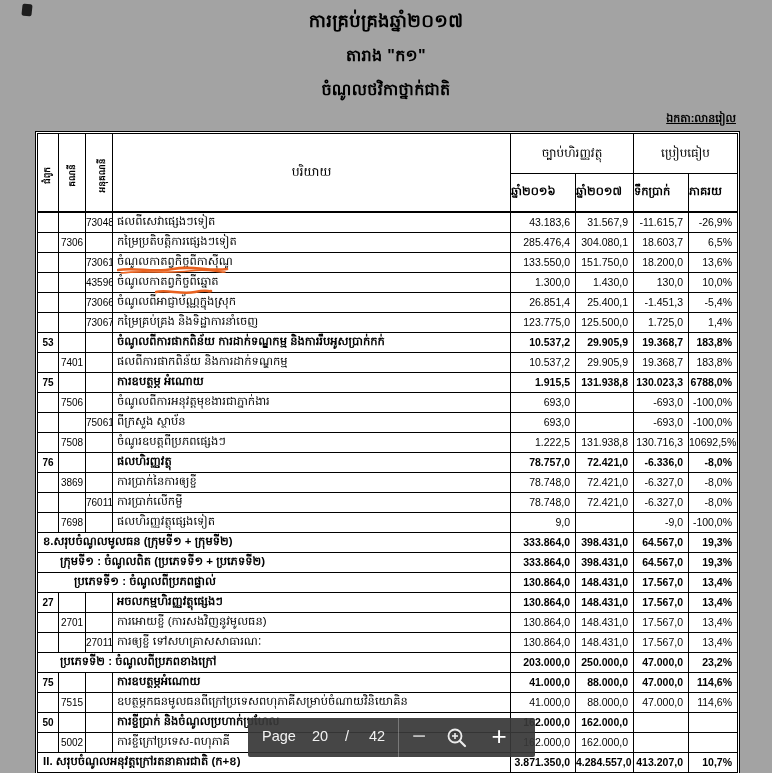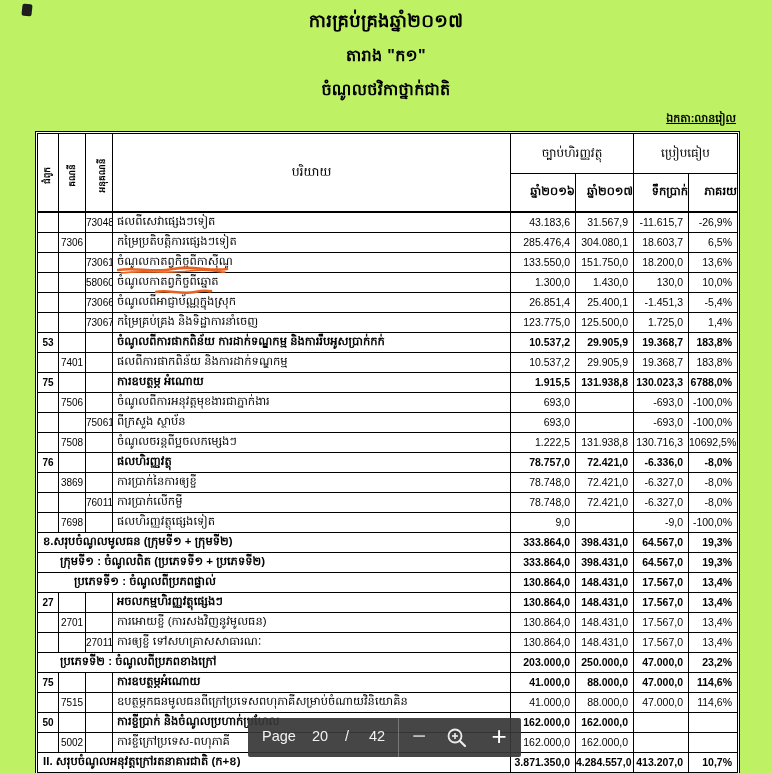--- a/index.html
+++ b/index.html
@@ -1,32 +1,32 @@
 <!DOCTYPE html>
 <html><head>
 <meta charset="utf-8">
 <style>
   html,body{margin:0;padding:0;background:#fff}
-  #page{position:relative;width:772px;height:773px;background:#bef264;overflow:hidden;
+  #page{position:relative;width:772px;height:773px;background:#a3a3a3;overflow:hidden;
         font-family:"Liberation Sans","DejaVu Sans",sans-serif;color:#000}
   .title{position:absolute;left:0;width:100%;text-align:center;font-weight:bold;letter-spacing:.3px}
   #title1{top:9px;font-size:18px}
   #title2{top:45px;font-size:16px}
   #title3{top:79px;font-size:16px}
   #unit-label{position:absolute;top:111px;right:36px;font-size:11px;font-weight:bold;text-decoration:underline}
   #corner-mark{position:absolute;left:22px;top:4px;width:10px;height:12px;background:#1e1e1e;border-radius:2px;transform:rotate(6deg)}
 
   
   #table-outer{position:absolute;left:35px;top:131px;border:1px solid #000;padding:1px;background:#fff}
   table{border-collapse:collapse;table-layout:fixed;width:700px}
   th,td{border:1px solid #000;padding:0;overflow:hidden;white-space:nowrap}
   thead th{background:#fff}
   thead{border-bottom:2.5px solid #000}
   .grp{font-size:12px;font-weight:normal;text-align:center;height:39px}
-  .sub{font-size:11.5px;font-weight:bold;text-align:right;height:37px}
+  .sub{font-size:11.5px;font-weight:bold;text-align:left;height:37px}
   th.vert{vertical-align:middle;text-align:center}
   th.vert span{display:inline-block;transform:rotate(-90deg);font-size:9px;font-weight:bold;white-space:nowrap}
   th.descH{font-size:12.5px;font-weight:normal;text-align:center}
   tbody tr{height:20px}
   td.cnum{text-align:center;font-size:10px}
   td.desc{text-align:left;padding-left:4px;font-size:11.5px}
   td.num{text-align:right;padding-right:5px;font-size:10.5px}
   tr.b td{font-weight:bold}
   td.ind0{padding-left:5px}
   td.ind1{padding-left:22px}
@@ -118,21 +118,21 @@
             <td class="cnum">73061</td>
             <td class="desc">ចំណូលកាតព្វកិច្ចពីកាស៊ីណូ</td>
             <td class="num">133.550,0</td>
             <td class="num">151.750,0</td>
             <td class="num">18.200,0</td>
             <td class="num">13,6%</td>
           </tr>
           <tr>
             <td class="cnum"></td>
             <td class="cnum"></td>
-            <td class="cnum">58060</td>
+            <td class="cnum">43596</td>
             <td class="desc">ចំណូលកាតព្វកិច្ចពីឆ្នោត</td>
             <td class="num">1.300,0</td>
             <td class="num">1.430,0</td>
             <td class="num">130,0</td>
             <td class="num">10,0%</td>
           </tr>
           <tr>
             <td class="cnum"></td>
             <td class="cnum"></td>
             <td class="cnum">73066</td>
@@ -199,21 +199,21 @@
             <td class="desc">ពីក្រសួង ស្ថាប័ន</td>
             <td class="num">693,0</td>
             <td class="num"></td>
             <td class="num">-693,0</td>
             <td class="num">-100,0%</td>
           </tr>
           <tr>
             <td class="cnum"></td>
             <td class="cnum">7508</td>
             <td class="cnum"></td>
-            <td class="desc">ចំណូលចរន្តពីប្អចលកម្សេងៗ</td>
+            <td class="desc">ចំណូរឧបត្តពីប្រភពផ្សេងៗ</td>
             <td class="num">1.222,5</td>
             <td class="num">131.938,8</td>
             <td class="num">130.716,3</td>
             <td class="num">10692,5%</td>
           </tr>
           <tr class="b">
             <td class="cnum">76</td>
             <td class="cnum"></td>
             <td class="cnum"></td>
             <td class="desc">ផលហិរញ្ញវត្ថុ</td>
@@ -366,21 +366,21 @@
       <path d="M1,4 C 18,1 36,7 56,3 S 92,6 110,3" fill="none" stroke="currentColor" stroke-width="2.6" stroke-linecap="round"></path>
       <path d="M4,7 C 26,4 48,8 72,5 S 98,7 108,6" fill="none" stroke="currentColor" stroke-width="1.6" stroke-linecap="round"></path>
     </svg>
   </div>
   <div id="annotation-underline-2" class="ann" style="color: rgb(232, 97, 31);">
     <svg width="58" height="9" viewBox="0 0 58 9">
       <path d="M1,4 C 12,1 26,7 40,4 S 52,4 56,3" fill="none" stroke="currentColor" stroke-width="2.6" stroke-linecap="round"></path>
     </svg>
   </div>
 
-  <div id="page-toolbar" style="background: rgba(56, 56, 56, 0.93);">
+  <div id="page-toolbar" style="background: rgba(56, 56, 56, 0.93); padding-left: 14px;">
     <span id="tb-page-label" class="tbtxt">Page</span>
     <span id="tb-current" class="tbtxt">20</span>
     <span id="tb-slash" class="tbtxt">/</span>
     <span id="tb-total" class="tbtxt">42</span>
     <div id="tb-divider"></div>
     <div id="zoom-out-button" class="tbbtn">−</div>
     <div id="zoom-button" class="tbbtn">
       <svg width="24" height="24" viewBox="0 0 24 24">
         <circle cx="10" cy="10" r="6.5" fill="none" stroke="#ececec" stroke-width="1.8"></circle>
         <line x1="10" y1="7" x2="10" y2="13" stroke="#ececec" stroke-width="1.6"></line>

